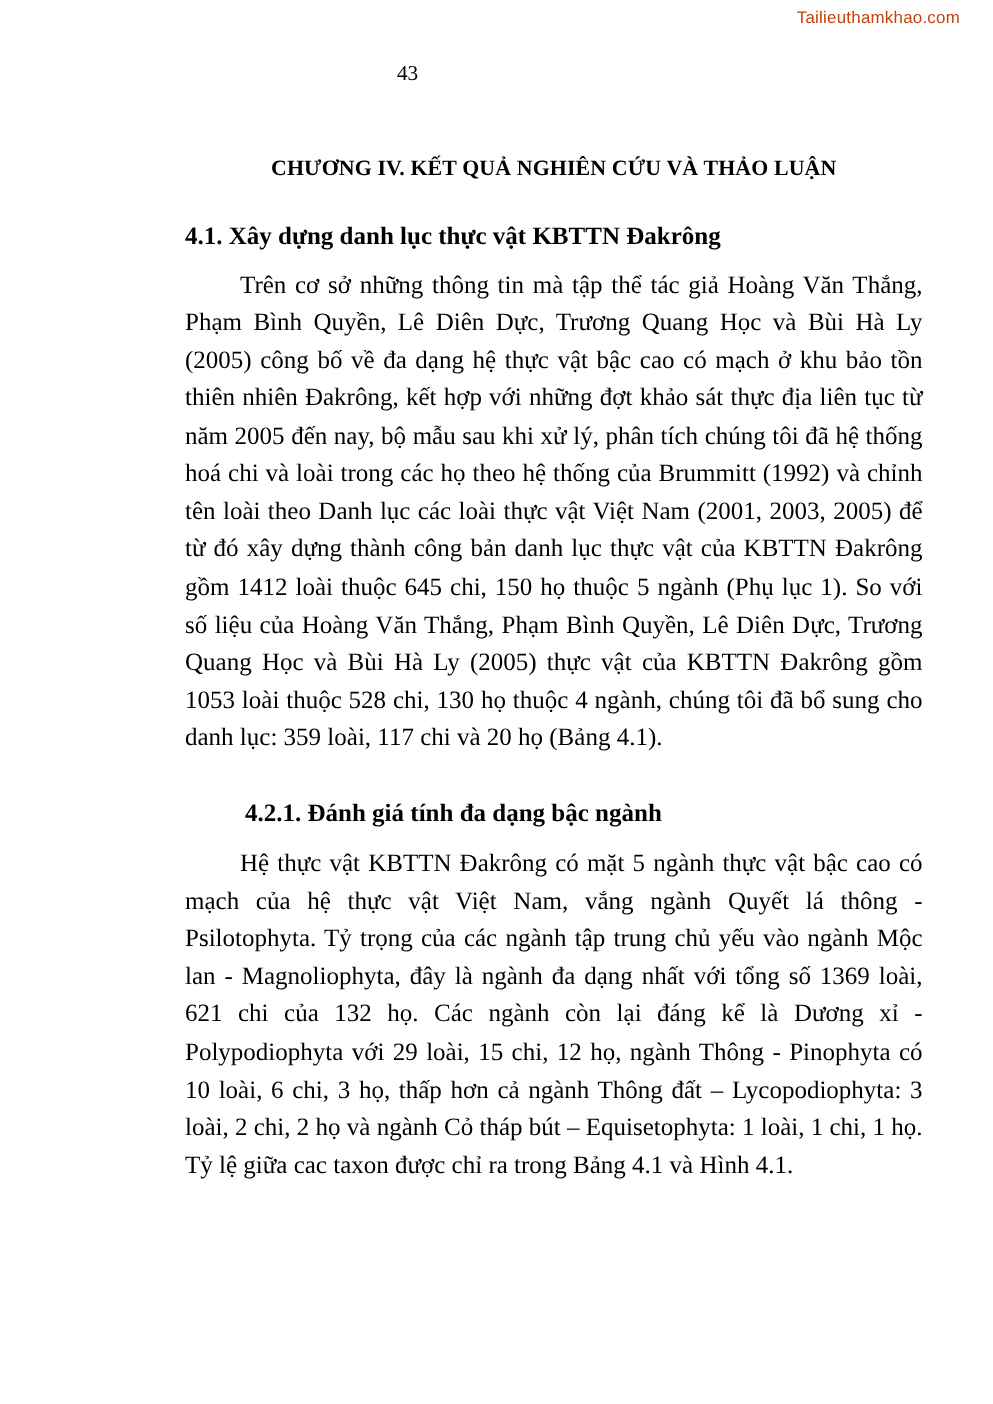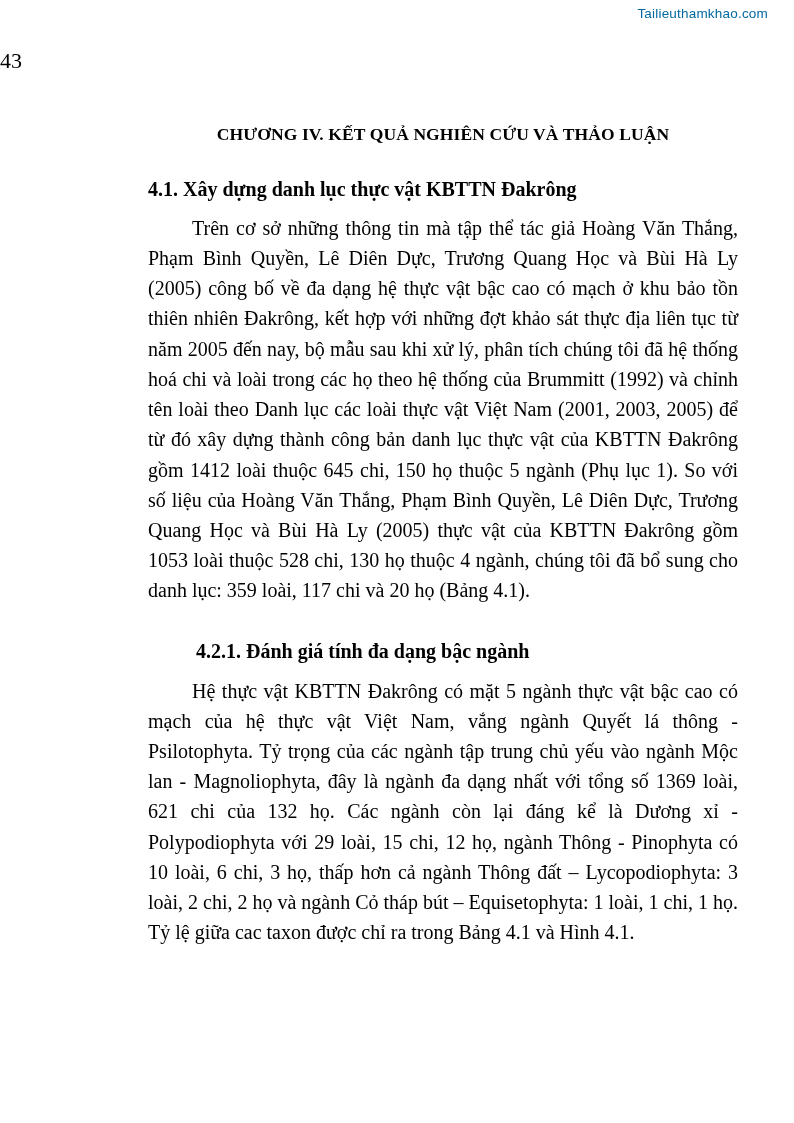--- a/index.html
+++ b/index.html
@@ -17,33 +17,33 @@
     color: #000000;
   }
 
   
   .watermark {
     position: absolute;
     top: 6px;
     right: 26px;
     font-family: "Liberation Sans", "DejaVu Sans", sans-serif;
     font-size: 13.5px;
-    color: #0369a1;
+    color: #c2410c;
     letter-spacing: 0.2px;
     white-space: nowrap;
   }
 
   
   .page-number {
     position: absolute;
     top: 50px;
     left: 0;
     width: 652px;
-    text-align: left;
-    font-size: 22px;
+    text-align: center;
+    font-size: 17px;
     line-height: 1;
   }
 
   
   .content {
     position: absolute;
     left: 148px;
     top: 124px;
     width: 590px;
   }

